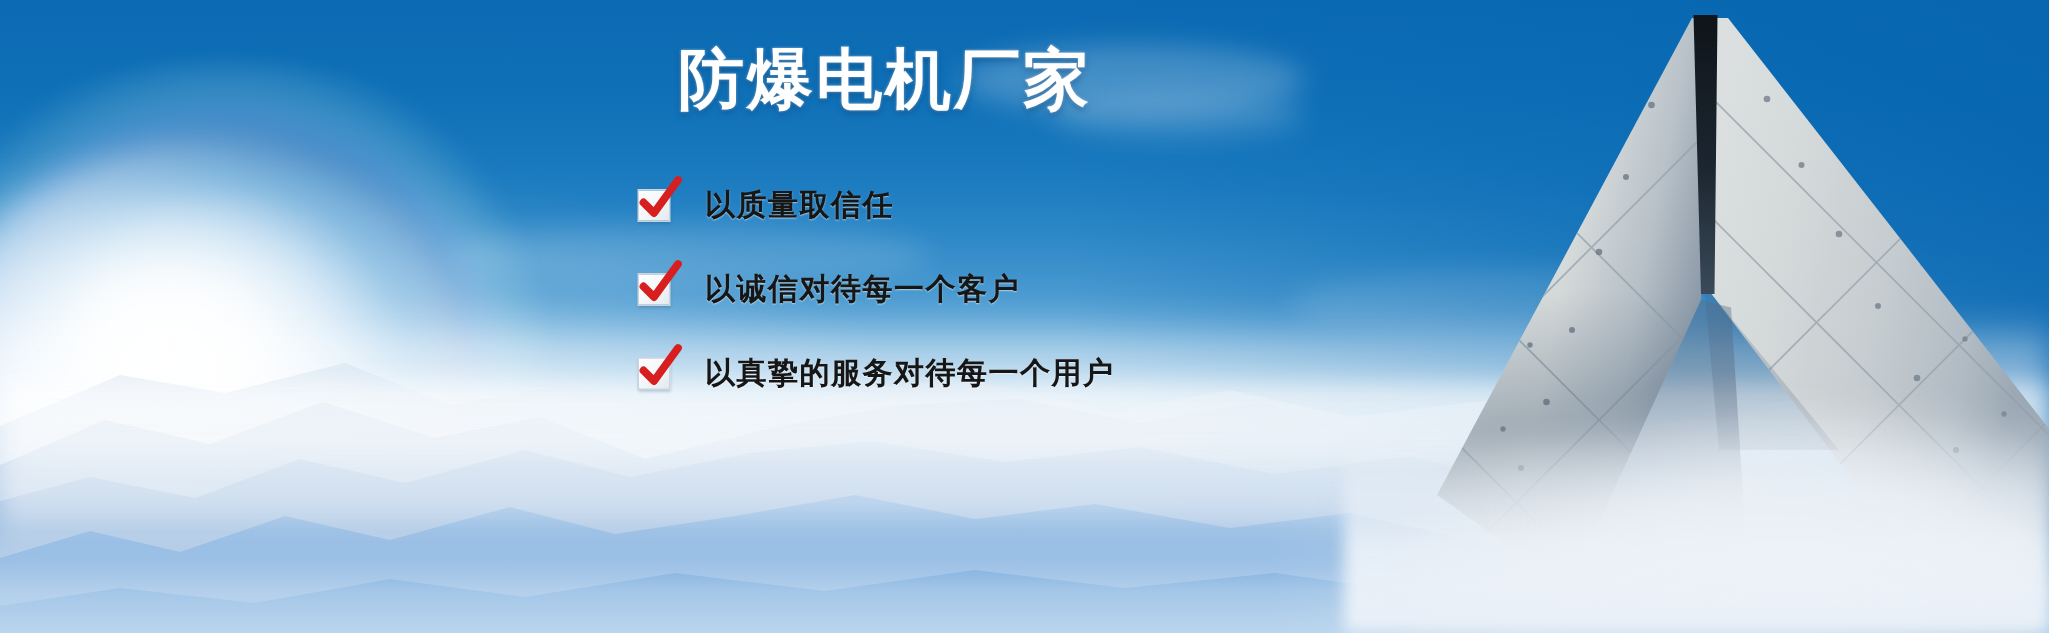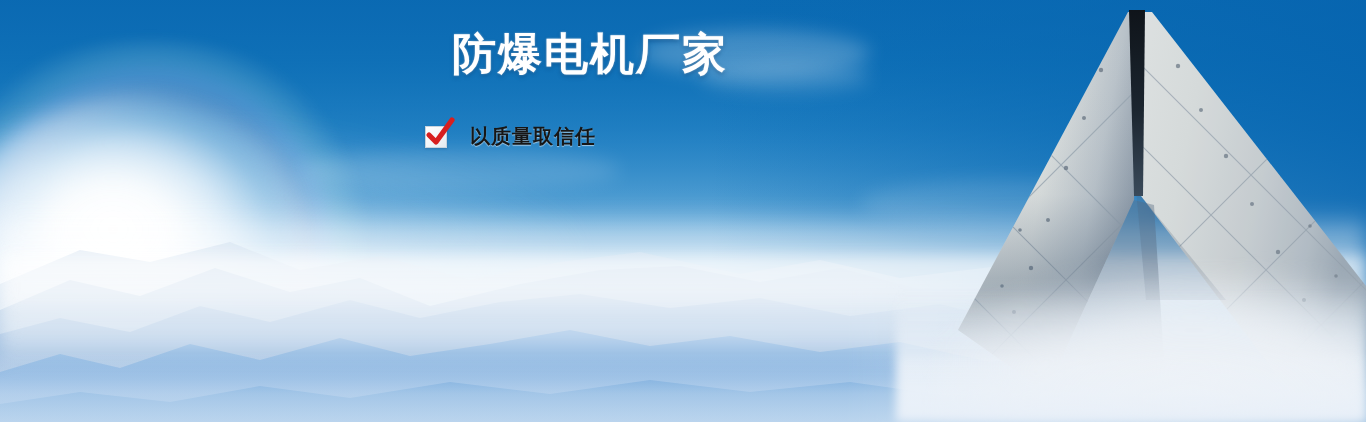--- a/index.html
+++ b/index.html
@@ -388,18 +388,36 @@
       <div class="bullet">
         <span class="check-box">
           <span class="box"></span>
           <svg viewBox="0 0 32 32">
             <path d="M6,17 L13,24 L29,2" fill="none" stroke="#d81f1f" stroke-width="5.2" stroke-linecap="round" stroke-linejoin="round"></path>
           </svg>
         </span>
         <span class="bullet-text">以质量取信任</span>
       </div>
 
-
+      <div class="bullet">
+        <span class="check-box">
+          <span class="box"></span>
+          <svg viewBox="0 0 32 32">
+            <path d="M6,17 L13,24 L29,2" fill="none" stroke="#d81f1f" stroke-width="5.2" stroke-linecap="round" stroke-linejoin="round"></path>
+          </svg>
+        </span>
+        <span class="bullet-text">以诚信对待每一个客户</span>
+      </div>
+
+      <div class="bullet">
+        <span class="check-box">
+          <span class="box"></span>
+          <svg viewBox="0 0 32 32">
+            <path d="M6,17 L13,24 L29,2" fill="none" stroke="#d81f1f" stroke-width="5.2" stroke-linecap="round" stroke-linejoin="round"></path>
+          </svg>
+        </span>
+        <span class="bullet-text">以真挚的服务对待每一个用户</span>
+      </div>
 
     </div>
   </div>
 
 </div>
 
 </body></html>

